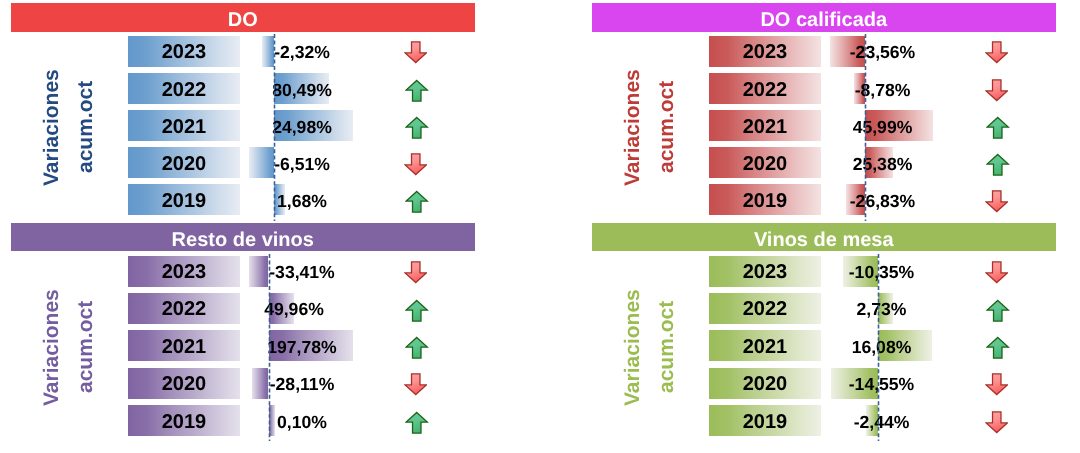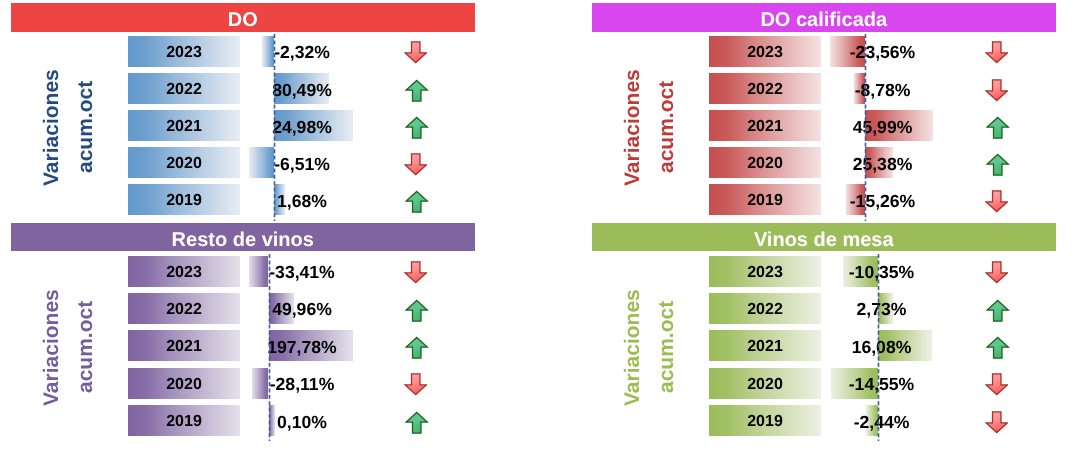--- a/index.html
+++ b/index.html
@@ -11,21 +11,21 @@
   .ptitle{position:absolute;left:0;top:3.4px;width:463.5px;height:28.4px;
           display:flex;align-items:center;justify-content:center;
           color:#ffffff;font-weight:bold;font-size:20px;
           padding-top:6px;box-sizing:border-box;}
   .vtext{position:absolute;font-weight:bold;font-size:21px;white-space:nowrap;
          transform:rotate(-90deg);transform-origin:left top;}
   .row{position:absolute;left:0;width:463px;height:31.1px;}
   .yearbar{position:absolute;top:0;height:31.1px;}
   .yeartext{position:absolute;top:0;height:31.1px;
             display:flex;align-items:center;justify-content:center;
-            font-weight:bold;font-size:16px;color:#000000;
+            font-weight:bold;font-size:20px;color:#000000;
             padding-top:3px;box-sizing:border-box;}
   .vbar{position:absolute;top:0;height:31.1px;}
   .pct{position:absolute;top:0;height:31.1px;
        display:flex;align-items:center;justify-content:center;
        font-weight:bold;font-size:17.6px;color:#000000;
        padding-top:3px;box-sizing:border-box;}
   .arrow{position:absolute;height:31.1px;display:flex;align-items:center;justify-content:center;}
   .arrow svg{display:block;}
   .axisline{position:absolute;}
 </style>
@@ -204,21 +204,21 @@
               </linearGradient>
             </defs>
             <path d="M50 5 L95 46 L68 46 L68 93 L32 93 L32 46 L5 46 Z" fill="url(#gug)" stroke="#196414" stroke-width="5.5" stroke-linejoin="miter"></path>
           </svg>
         </div>
   </div>
   <div class="row" style="top:184.3px">
     <div class="yearbar" style="left: 117px; width: 112px; background: linear-gradient(to right, rgb(198, 78, 78) 0%, rgb(202, 91, 91) 17%, rgb(215, 131, 131) 39.3%, rgb(226, 167, 167) 61.6%, rgb(235, 196, 196) 79.5%, rgb(244, 226, 226) 100%);"></div>
     <div class="yeartext" style="left:117px;width:112px">2019</div>
     <div class="vbar" style="left: 254.1px; width: 19px; background: linear-gradient(to left, rgb(198, 78, 78) 0%, rgb(202, 91, 91) 17%, rgb(215, 131, 131) 39.3%, rgb(226, 167, 167) 61.6%, rgb(235, 196, 196) 79.5%, rgb(244, 226, 226) 100%);"></div>
-    <div class="pct" style="left:230.5px;width:120px">-15,26%</div>
+    <div class="pct" style="left:230.5px;width:120px">-26,83%</div>
     <div class="arrow" style="left:389.4px;top:1px;width:30px">
           <svg width="23.5" height="24" viewBox="0 0 100 100">
             <defs>
               <linearGradient id="gdr" x1="0" y1="0" x2="0.35" y2="1">
                 <stop offset="0" stop-color="#fda4a4"></stop>
                 <stop offset="0.45" stop-color="#fd9494"></stop>
                 <stop offset="1" stop-color="#fa5f5f"></stop>
               </linearGradient>
             </defs>
             <path d="M32 7 L68 7 L68 54 L95 54 L50 95 L5 54 L32 54 Z" fill="url(#gdr)" stroke="#a8302a" stroke-width="5.5" stroke-linejoin="miter"></path>
@@ -248,21 +248,21 @@
               </linearGradient>
             </defs>
             <path d="M32 7 L68 7 L68 54 L95 54 L50 95 L5 54 L32 54 Z" fill="url(#gdr)" stroke="#a8302a" stroke-width="5.5" stroke-linejoin="miter"></path>
           </svg>
         </div>
   </div>
   <div class="row" style="top:73.4px">
     <div class="yearbar" style="left: 117px; width: 112px; background: linear-gradient(to right, rgb(128, 100, 162) 0%, rgb(137, 111, 169) 17%, rgb(164, 145, 188) 39.3%, rgb(188, 174, 206) 61.6%, rgb(208, 199, 220) 79.5%, rgb(228, 224, 235) 100%);"></div>
     <div class="yeartext" style="left:117px;width:112px">2022</div>
     <div class="vbar" style="left: 257.5px; width: 25.6px; background: linear-gradient(to right, rgb(128, 100, 162) 0%, rgb(137, 111, 169) 17%, rgb(164, 145, 188) 39.3%, rgb(188, 174, 206) 61.6%, rgb(208, 199, 220) 79.5%, rgb(228, 224, 235) 100%);"></div>
-    <div class="pct" style="left:231px;width:120px">49,96%</div>
+    <div class="pct" style="left:223px;width:120px">49,96%</div>
     <div class="arrow" style="left:390.9px;top:2.4px;width:30px">
           <svg width="23.5" height="24" viewBox="0 0 100 100">
             <defs>
               <linearGradient id="gug" x1="0" y1="0" x2="0.5" y2="1">
                 <stop offset="0" stop-color="#6bcb97"></stop>
                 <stop offset="0.5" stop-color="#5fc591"></stop>
                 <stop offset="1" stop-color="#46b371"></stop>
               </linearGradient>
             </defs>
             <path d="M50 5 L95 46 L68 46 L68 93 L32 93 L32 46 L5 46 Z" fill="url(#gug)" stroke="#196414" stroke-width="5.5" stroke-linejoin="miter"></path>

